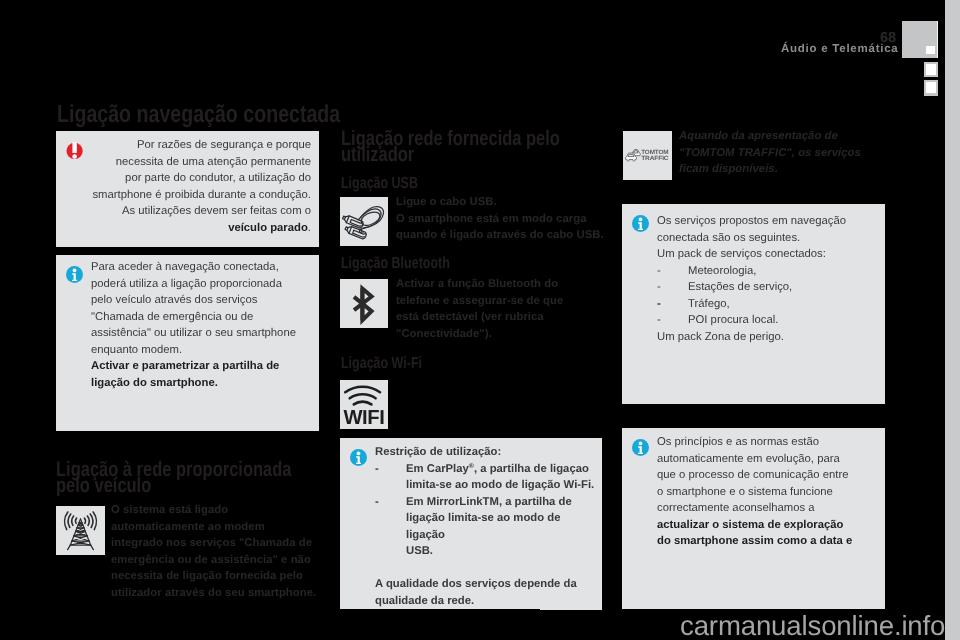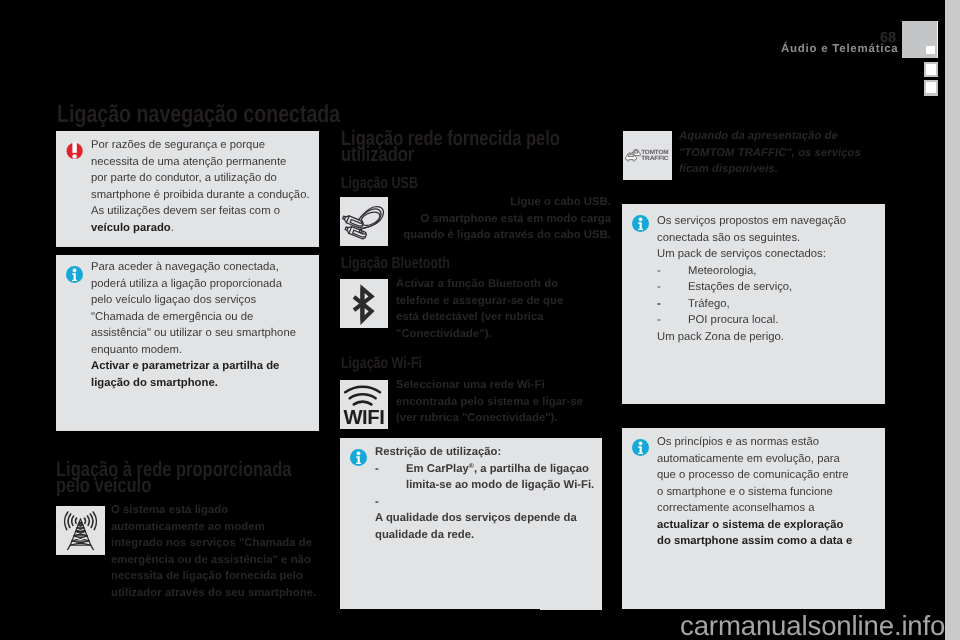--- a/index.html
+++ b/index.html
@@ -71,21 +71,21 @@
     </div>
   <div class="tab-s1">
       <i></i>
     </div>
   <div class="tab-s2">
       <i></i>
     </div>
 
   <div class="h1" style="left:57px;top:103px;">Ligação navegação conectada</div>
 
-  <div class="box" style="left:56px;top:131px;width:263px;height:116px;">
+  <div class="box" style="left:56px;top:131px;width:263px;height:116px;text-align:right;">
     <div class="ico-warn" style="left:9.6px;top:10.7px;"><svg viewBox="0 0 17 18" width="17" height="18">
           <circle cx="8.6" cy="8.9" r="8.1" fill="#e3212a"></circle>
           <rect x="6.4" y="0.3" width="4.4" height="10.6" fill="#fff"></rect>
           <circle cx="8.6" cy="14.5" r="2.3" fill="#fff"></circle>
         </svg></div>
     <div class="bodytext" style="left:35px;top:6px;width:220px;">
       <div>Por razões de segurança e porque</div>
       <div>necessita de uma atenção permanente</div>
       <div>por parte do condutor, a utilização do</div>
       <div>smartphone é proibida durante a condução.</div>
@@ -96,21 +96,21 @@
 
   <div class="box" style="left:56px;top:255px;width:263px;height:176px;">
     <div class="ico-info" style="left:10px;top:11px;"><svg viewBox="0 0 17 17" width="17" height="17">
           <circle cx="8.5" cy="8.5" r="8.5" fill="#15a8d8"></circle>
           <path d="M8.5 2.4 a1.95 1.95 0 1 1 -0.01 0 Z" fill="#fff"></path>
           <path d="M6.2 7.3 L9.8 7.3 L9.8 13.7 L11.0 13.7 L11.0 15.0 L6.1 15.0 L6.1 13.7 L7.6 13.7 L7.6 8.7 L6.2 8.7 Z" fill="#fff"></path>
         </svg></div>
     <div class="bodytext" style="left:35px;top:4px;width:225px;">
       <div>Para aceder à navegação conectada,</div>
       <div>poderá utiliza a ligação proporcionada</div>
-      <div>pelo veículo ligaçao dos serviços</div>
+      <div>pelo veículo através dos serviços</div>
       <div>"Chamada de emergência ou de</div>
       <div>assistência" ou utilizar o seu smartphone</div>
       <div>enquanto modem.</div>
       <div><b>Activar e parametrizar a partilha de</b></div>
       <div><b>ligação do smartphone.</b></div>
     </div>
   </div>
 
   <div class="h2" style="left:56px;top:462px;width:270px;">
     <div>Ligação à rede proporcionada</div>
@@ -195,21 +195,21 @@
           <path d="M9.6 -3.6 L-5.4 -3.6 L-8.4 -1.4 L-10.4 -1.4 L-10.4 1.5 L-8.4 1.5
                    L-5.4 3.7 L9.6 3.7 L11.2 1.6 L11.2 -1.6 Z"></path>
           <path d="M-5.4 -3.6 L-5.4 3.7"></path>
           <path d="M-2.0 -1.1 L8.2 -1.1 L10.2 -2.3"></path>
           <path d="M-2.0 -1.1 L-2.0 2.1 L8.2 2.1 L10.2 1.0"></path>
           <path d="M-8.4 -1.4 L-8.4 1.5"></path>
         </g>
       </g>
     </svg>
   </div>
-  <div class="bodytext dim" style="left:396px;top:194px;width:215px;text-align:right;">
+  <div class="bodytext dim" style="left:396px;top:194px;width:215px;">
     <div>Ligue o cabo USB.</div>
     <div>O smartphone está em modo carga</div>
     <div>quando é ligado através do cabo USB.</div>
   </div>
 
   <div class="h3" style="left:341px;top:254px;">Ligação Bluetooth</div>
   <div class="iconbox" style="left:340px;top:279px;width:48px;height:49px;">
     <svg viewBox="0 0 48 49" width="48" height="49">
       <path d="M14.0 17.9 L31.6 32.2 L22.4 41.2 L22.4 9.6 L31.6 17.5 L14.0 31.2" fill="none" stroke="#2b2b2b" stroke-width="4.0" stroke-linejoin="miter" stroke-linecap="butt"></path>
       <rect x="20.4" y="9.3" width="4.0" height="32" fill="#2b2b2b"></rect>
@@ -224,44 +224,44 @@
 
   <div class="h3" style="left:341px;top:354px;">Ligação Wi-Fi</div>
   <div class="iconbox" style="left:340px;top:380px;width:48px;height:49px;">
     <svg viewBox="0 0 48 49" width="48" height="49">
       <path d="M5.2 12.2 A 30.5 30.5 0 0 1 40.0 12.2" fill="none" stroke="#1f1f1f" stroke-width="2.6" stroke-linecap="round"></path>
       <path d="M9.7 18.3 A 23.0 23.0 0 0 1 35.6 18.3" fill="none" stroke="#1f1f1f" stroke-width="2.6" stroke-linecap="round"></path>
       <path d="M13.8 24.4 A 15.5 15.5 0 0 1 31.4 24.4" fill="none" stroke="#1f1f1f" stroke-width="2.6" stroke-linecap="round"></path>
       <text x="24" y="43.9" font-family="'Liberation Sans',sans-serif" font-size="20.2" font-weight="bold" fill="#1e1e1e" text-anchor="middle" letter-spacing="-0.35">WIFI</text>
     </svg>
   </div>
-  <div class="bodytext dim" style="left:396px;top:377px;width:215px;">
-    <div>Seleccionar uma rede Wi-Fi</div>
-    <div>encontrada pelo sistema e ligar-se</div>
-    <div>(ver rubrica "Conectividade").</div>
-  </div>
 
   <div class="box" style="left:540px;top:438px;width:62px;height:172px;"></div>
   <div class="box" style="left:340px;top:438px;width:262px;height:171px;font-weight:bold;">
     <div class="ico-info" style="left:10px;top:11px;"><svg viewBox="0 0 17 17" width="17" height="17">
           <circle cx="8.5" cy="8.5" r="8.5" fill="#15a8d8"></circle>
           <path d="M8.5 2.4 a1.95 1.95 0 1 1 -0.01 0 Z" fill="#fff"></path>
           <path d="M6.2 7.3 L9.8 7.3 L9.8 13.7 L11.0 13.7 L11.0 15.0 L6.1 15.0 L6.1 13.7 L7.6 13.7 L7.6 8.7 L6.2 8.7 Z" fill="#fff"></path>
         </svg></div>
     <div class="bodytext" style="left:35px;top:6px;width:225px;">
       <div>Restrição de utilização:</div>
       <div class="bullet">
         <span class="mk">-</span>
         <span class="bt">
           <span>Em CarPlay</span><sup class="sup">®</sup><span>, a partilha de ligaçao</span><br>
           <span>limita-se ao modo de ligação Wi-Fi.</span>
         </span>
       </div>
       <div class="bullet">
         <span class="mk">-</span>
+        <span class="bt">
+          <span>Em MirrorLinkTM, a partilha de</span><br>
+          <span>ligação limita-se ao modo de ligação</span><br>
+          <span>USB.</span>
+        </span>
       </div>
       <div style="height:16.6px;"></div>
       <div>A qualidade dos serviços depende da</div>
       <div>qualidade da rede.</div>
     </div>
   </div>
 
   <div class="iconbox" style="left:623px;top:131px;width:49px;height:49px;">
     <svg viewBox="0 0 49 49" width="49" height="49">
       <g stroke="#6e6e72" stroke-width="0.95" fill="#fff" stroke-linejoin="round" stroke-linecap="round">

